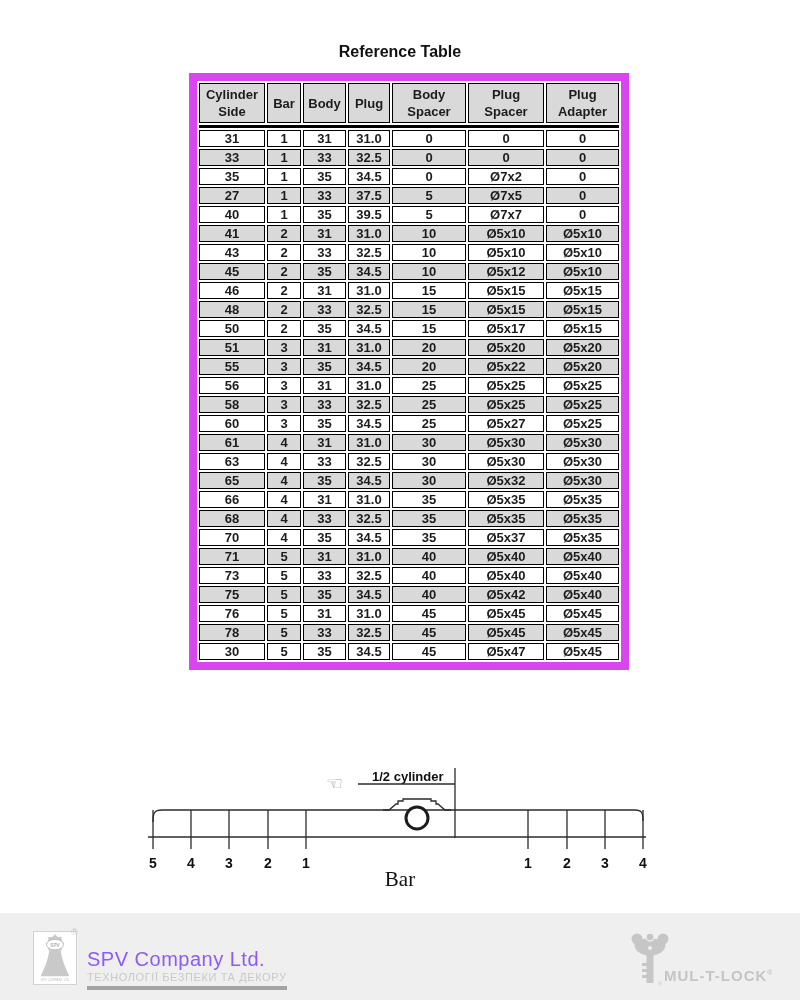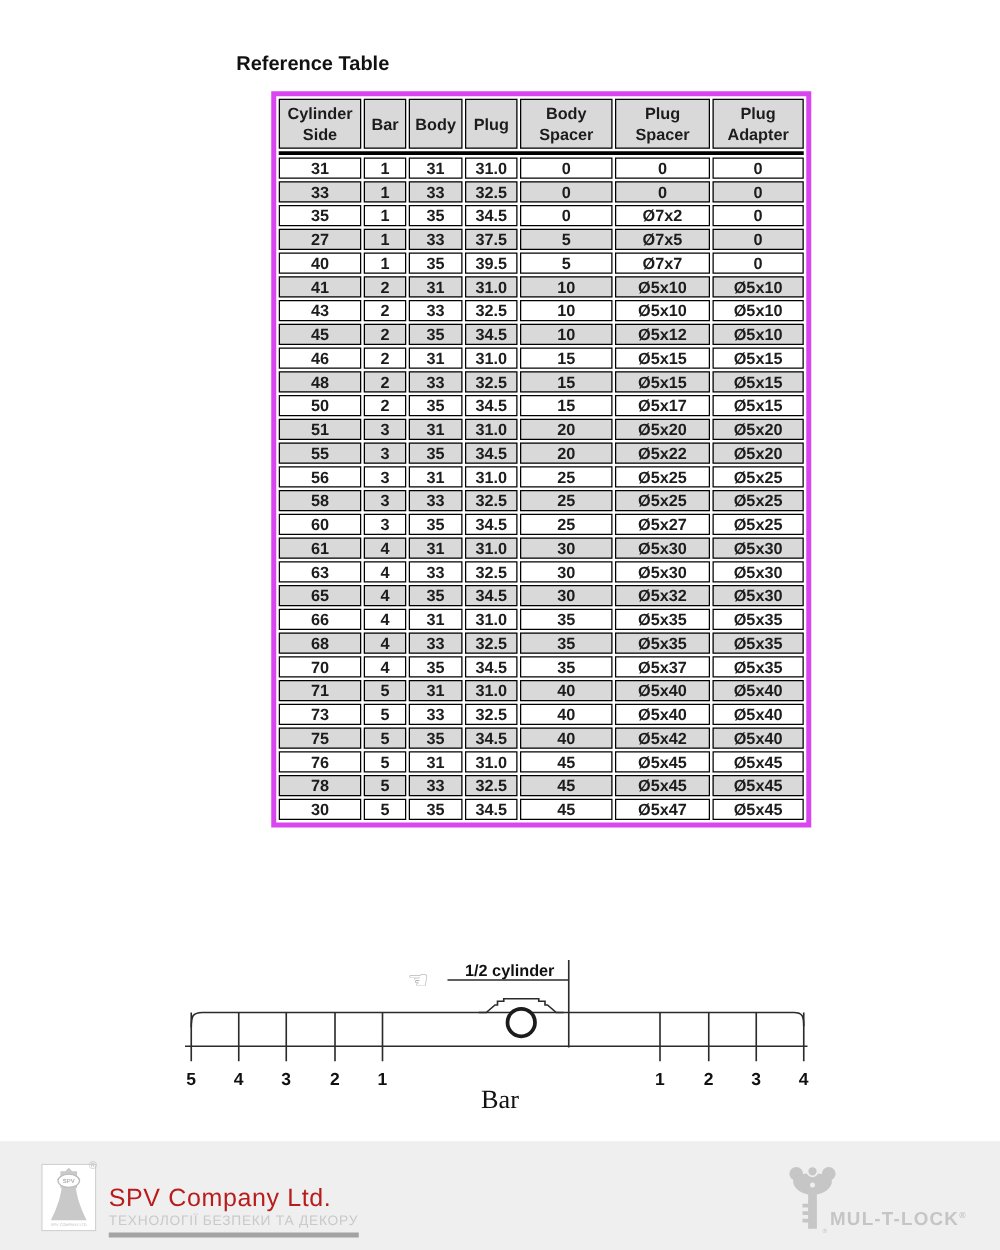--- a/index.html
+++ b/index.html
@@ -5,28 +5,28 @@
   * { box-sizing: border-box; }
   html, body { margin: 0; padding: 0; background: #ffffff; }
   .page {
     position: relative; width: 800px; height: 1000px; background: #ffffff;
     font-family: "Liberation Sans", sans-serif; overflow: hidden;
   }
 
   
   .title {
     position: absolute; top: 43px; left: 189px; width: 422px;
-    text-align: left; font-size: 16px; font-weight: bold; color: #111;
+    text-align: center; font-size: 16px; font-weight: bold; color: #111;
   }
 
   
   .ref-table {
     position: absolute; top: 73px; left: 189px; width: 422px;
     border-collapse: separate; border-spacing: 2px;
-    border: 4px solid #d946ef; background: #fff; table-layout: fixed; margin-left: 28px;
+    border: 8px solid #d946ef; background: #fff; table-layout: fixed;
   }
   .ref-table th, .ref-table td {
     border: 1px solid #000; text-align: center; vertical-align: middle;
     font-weight: bold; color: #1c1c1c; padding: 0; overflow: hidden;
   }
   .ref-table th { background: #d9d9d9; font-size: 13px; line-height: 17px; height: 40px; }
   .ref-table td { font-size: 13px; height: 16.2px; line-height: 15px; background: #fff; }
   .ref-table tr.alt td { background: #d9d9d9; }
   .ref-table .divider-cell {
     height: 3px; background: #000; border: none; padding: 0; line-height: 0;
@@ -43,21 +43,21 @@
 
   
   .footer { position: absolute; left: 0; top: 913px; width: 800px; height: 87px; background: #efefef; }
   .spv-box {
     position: absolute; left: 33px; top: 18px; width: 44px; height: 54px;
     background: #ffffff; border: 1px solid #d2d2d2;
   }
   .spv-reg { position: absolute; left: 71px; top: 14px; font-size: 9px; color: #c4c4c4; }
   .spv-name {
     position: absolute; left: 87px; top: 35px; font-size: 20px; letter-spacing: 0.5px;
-    color: #b91c1c; white-space: nowrap;
+    color: #8b5cf6; white-space: nowrap;
   }
   .spv-tagline {
     position: absolute; left: 87px; top: 58px; font-size: 11px; letter-spacing: 0.6px;
     color: #c9c9c9; white-space: nowrap; padding-bottom: 3px; border-bottom: 4px solid #a3a3a3;
   }
   .mtl-icon { position: absolute; left: 627px; top: 16px; width: 46px; height: 58px; }
   .mtl-text {
     position: absolute; left: 664px; top: 54px; font-size: 15px; font-weight: bold;
     letter-spacing: 1px; color: #c5c5c5; white-space: nowrap;
   }

